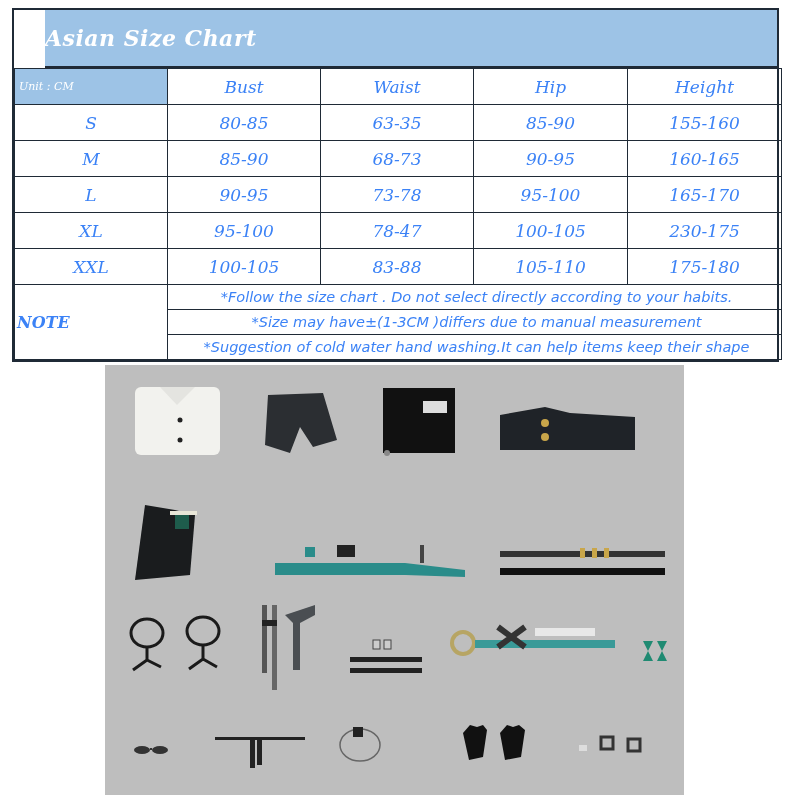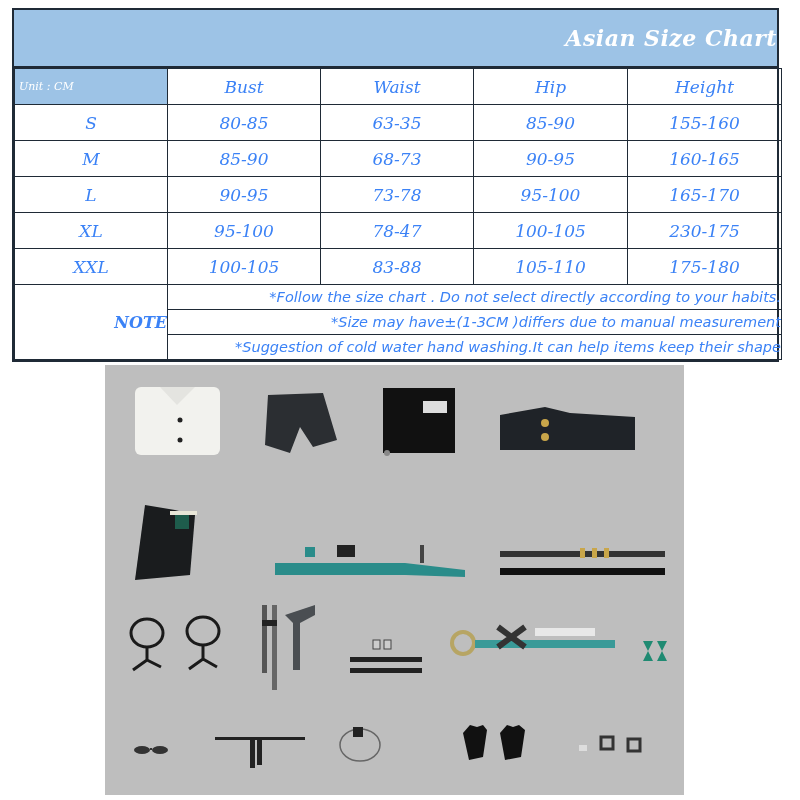--- a/index.html
+++ b/index.html
@@ -1,24 +1,24 @@
 <!DOCTYPE html>
 <html><head>
 <meta charset="utf-8">
 <style>
   html, body { margin:0; padding:0; background:#ffffff; }
   body { width:800px; height:800px; position:relative; overflow:hidden; font-family:"DejaVu Serif", serif; }
   .chart { position:absolute; left:12px; top:8px; width:767px; border:2px solid #1f2a36; box-sizing:border-box; }
-  .title-row { height:56px; background:#9dc3e6; border-bottom:2px solid #1f2a36; display:flex; align-items:center; justify-content:flex-end; }
+  .title-row { height:56px; background:#9dc3e6; border-bottom:2px solid #1f2a36; display:flex; align-items:center; justify-content:flex-start;margin-left:31px; }
   .title-row span { color:#ffffff; font-style:italic; font-weight:bold; font-size:22px; letter-spacing:0.5px; }
   table { border-collapse:collapse; width:100%; table-layout:fixed; }
   td { border:1px solid #1f2a36; text-align:center; font-style:italic; font-size:17px; color:#3b82f6; height:35px; padding:0; }
   td.unit { background:#9dc3e6; color:#ffffff; text-align:left; padding-left:4px; font-size:11px; }
-  td.note-label { text-align:right; font-weight:bold; padding-left:2px; font-size:16px; }
-  td.note { text-align:right; font-family:"DejaVu Sans", sans-serif; font-size:14.5px; height:24px; padding-left:4px; white-space:nowrap; overflow:hidden; }
+  td.note-label { text-align:left; font-weight:bold; padding-left:2px; font-size:16px; }
+  td.note { text-align:center; font-family:"DejaVu Sans", sans-serif; font-size:14.5px; height:24px; padding-left:4px; white-space:nowrap; overflow:hidden; }
   .photo { position:absolute; left:105px; top:365px; width:579px; height:430px; background:#bebebe; }
 </style>
 </head>
 <body>
 
 <div class="chart">
   <div class="title-row">
     <span>Asian Size Chart</span>
   </div>
   <table>

